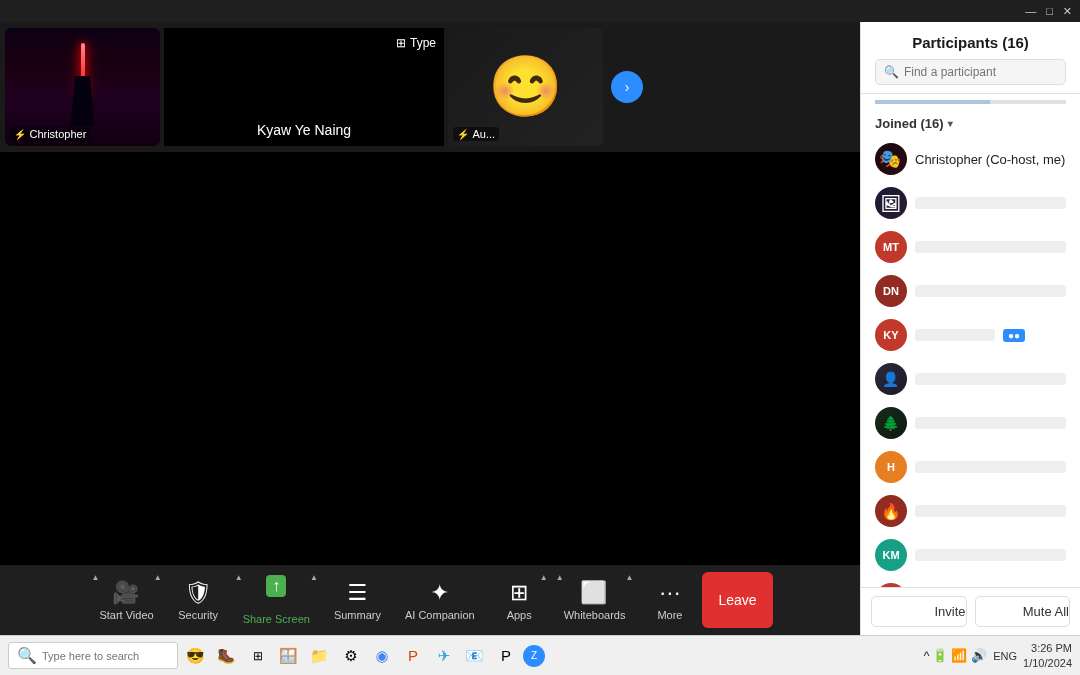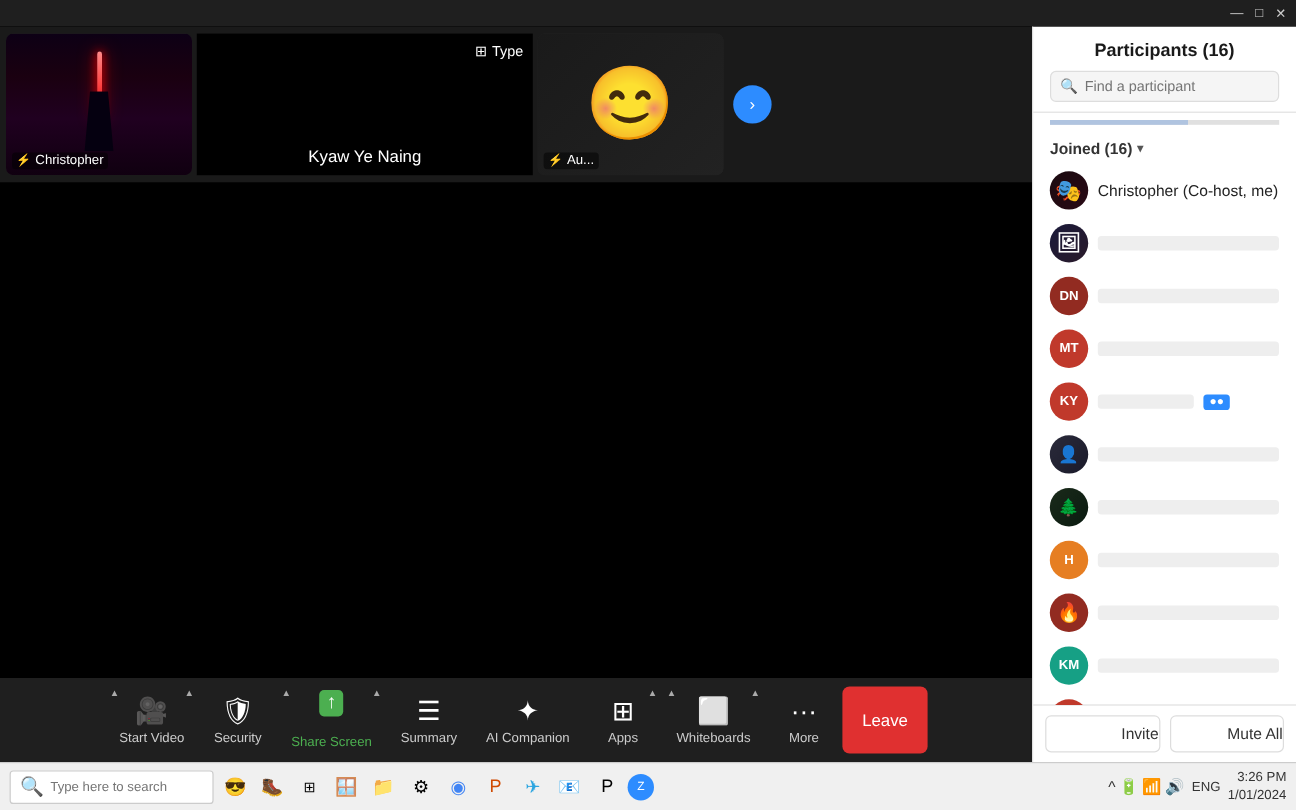--- a/index.html
+++ b/index.html
@@ -675,26 +675,26 @@
         <div class="avatar av-photo" style="background:linear-gradient(135deg,#1a0a10,#2a0a15);font-size:18px;display:flex;align-items:center;justify-content:center;">🎭</div>
         <span class="participant-name">Christopher (Co-host, me)</span>
       </div>
 
       <div class="participant-row">
         <div class="avatar av-collage" style="font-size:16px;">🖼</div>
         <div class="blurred-row"></div>
       </div>
 
       <div class="participant-row">
+        <div class="avatar av-red">MT</div>
+        <div class="blurred-row"></div>
+      </div>
+
+      <div class="participant-row">
         <div class="avatar av-dark-red">DN</div>
-        <div class="blurred-row"></div>
-      </div>
-
-      <div class="participant-row">
-        <div class="avatar av-red">MT</div>
         <div class="blurred-row"></div>
       </div>
 
       <div class="participant-row">
         <div class="avatar av-red">KY</div>
         <div class="blurred-row" style="max-width:80px;"></div>
         <span class="ky-badge">●●</span>
       </div>
 
       <div class="participant-row">
@@ -761,16 +761,16 @@
   <div class="taskbar-right">
     <div class="sys-tray">
       <span class="sys-tray-icon">^</span>
       <span class="sys-tray-icon">🔋</span>
       <span class="sys-tray-icon">📶</span>
       <span class="sys-tray-icon">🔊</span>
     </div>
     <span>ENG</span>
     <div class="taskbar-time">
       <div>3:26 PM</div>
-      <div>1/01/2024</div>
+      <div>1/10/2024</div>
     </div>
   </div>
 </div>
 
 </body></html>

